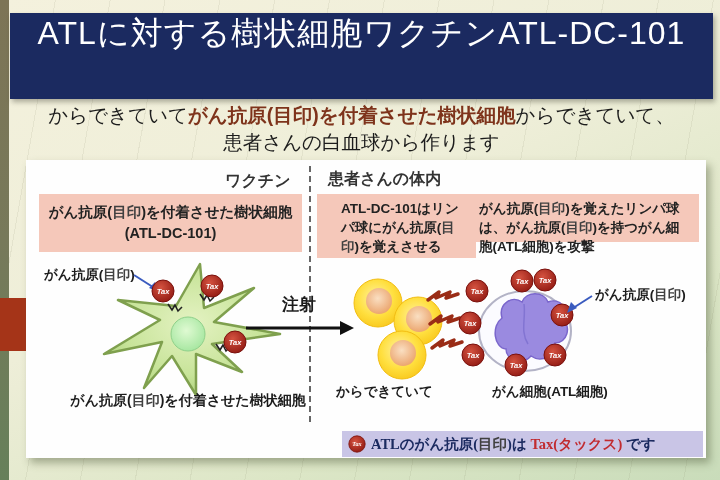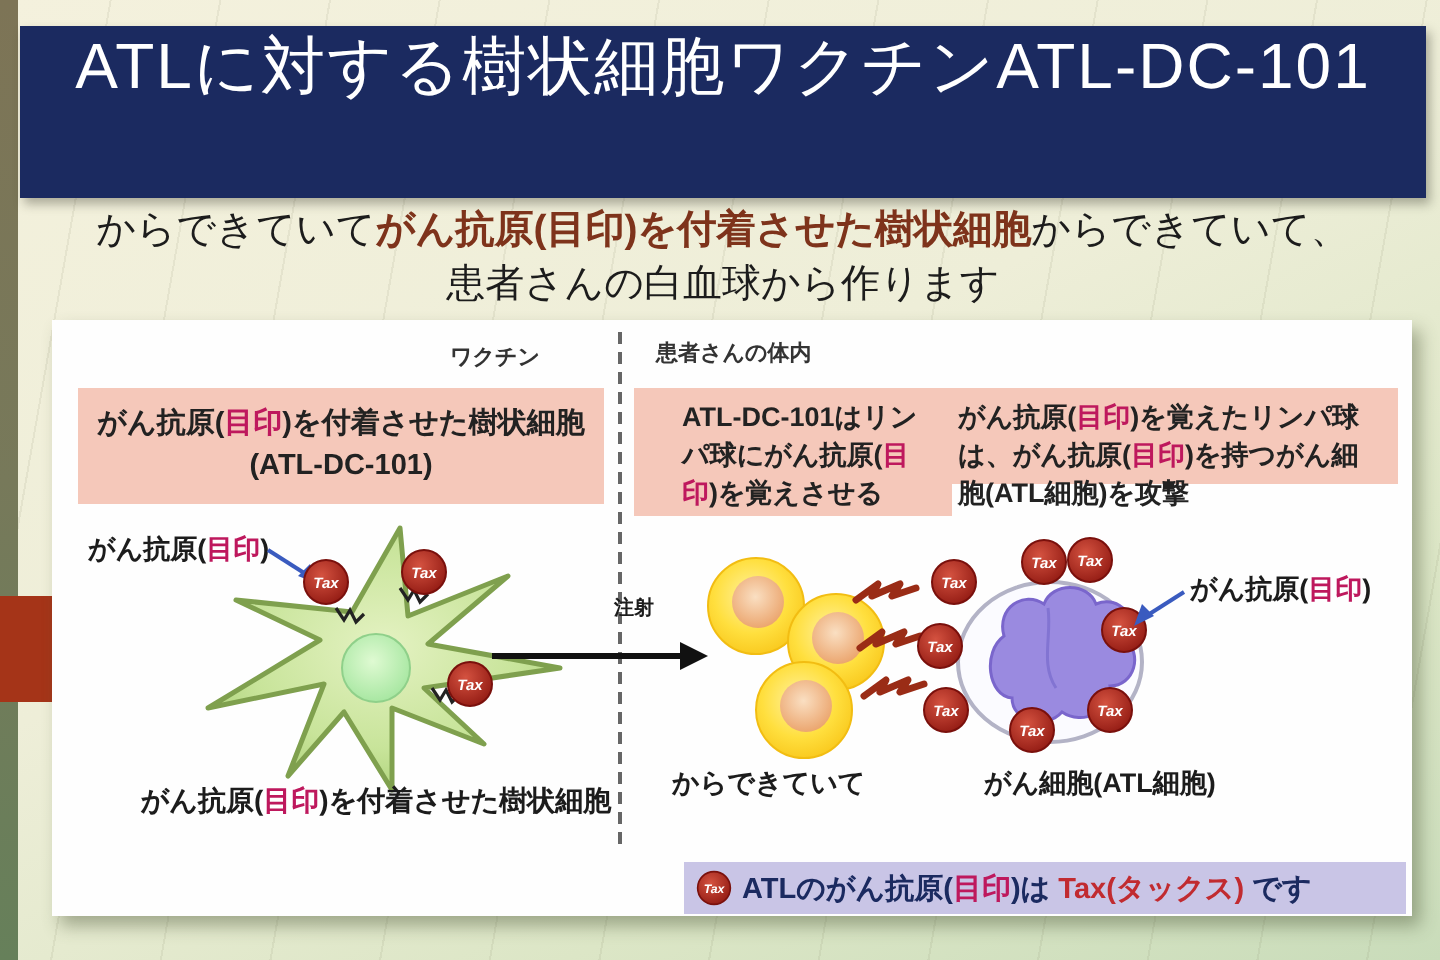--- a/index.html
+++ b/index.html
@@ -30,38 +30,38 @@
   .subtitle {
     position:absolute; left:10px; top:102px; width:703px; text-align:center;
     font-size:19.5px; line-height:27px; color:#1c1c1c; font-weight:500;
   }
   .subtitle b { color:#7e331b; font-weight:bold; }
 
   .panel {
     position:absolute; left:26px; top:160px; width:680px; height:298px;
     background:#fefefe; box-shadow:4px 5px 8px rgba(80,90,60,0.45);
   }
-  .sec-hdr { position:absolute; font-size:11px; font-weight:bold; color:#333; }
+  .sec-hdr { position:absolute; font-size:16px; font-weight:bold; color:#333; }
   .sep { position:absolute; left:283px; top:6px; height:256px; border-left:2px dashed #666; }
 
   .pinkbox {
     position:absolute; background:#f5c8ba; color:#222;
     font-weight:bold; font-size:13.5px; line-height:19px;
   }
   .pinkbox.center { text-align:center; font-size:14.5px; line-height:21px; padding-top:8px; }
   .pinkbox.flow { padding:5px 8px; }
-  .red { color:#be185d;text-align:center; }
+  .red { color:#404040;text-align:center; }
   .lbl { position:absolute; font-weight:bold; font-size:13.5px; line-height:17px; color:#1c1c1c; }
   .navy { color:#1b2a60; }
   .crimson { color:#c12b30; }
 
   .note {
     position:absolute; left:316px; top:271px; width:361px; height:26px;
     background:#c9c5e6; display:flex; align-items:center; gap:5px; padding-left:6px;
-    font-size:14.5px; font-weight:bold; color:#1b2a60;
+    font-size:14.5px; font-weight:bold; color:#1b2a60;font-family:Liberation Serif, serif;
   }
   svg { position:absolute; overflow:visible; }
   svg text.taxtxt { font-size:7.5px; font-weight:bold; font-style:italic; fill:#fff; }
 </style>
 </head>
 <body>
 
 <div class="stripes"></div>
 <div class="left-bar"></div>
 <div class="red-square"></div>
@@ -131,21 +131,21 @@
     <g>
       <circle cx="116" cy="26" r="11" fill="url(#taxGrad)" stroke="#7a100c"></circle>
       <text class="taxtxt" x="116" y="29" text-anchor="middle">Tax</text>
     </g>
     <g>
       <circle cx="139" cy="82" r="11" fill="url(#taxGrad)" stroke="#7a100c"></circle>
       <text class="taxtxt" x="139" y="85" text-anchor="middle">Tax</text>
     </g>
   </svg>
 
-  <div class="lbl" style="left:256px; top:136px; font-size:10px;margin-left:25px;">注射</div>
+  <div class="lbl" style="left:256px; top:136px; font-size:17px;">注射</div>
   <svg style="left:218px; top:158px;" width="112" height="20" viewBox="0 0 112 20">
     <line x1="2" y1="10" x2="96" y2="10" stroke="#111" stroke-width="3"></line>
     <polygon points="96,3 110,10 96,17" fill="#111"></polygon>
   </svg>
 
   <svg style="left:326px; top:114px;" width="116" height="110" viewBox="0 0 116 110">
     <defs>
       <radialGradient id="lyGrad" cx="45%" cy="40%" r="70%">
         <stop offset="0%" stop-color="#fff2a0"></stop>
           <stop offset="55%" stop-color="#ffdf3e"></stop>

